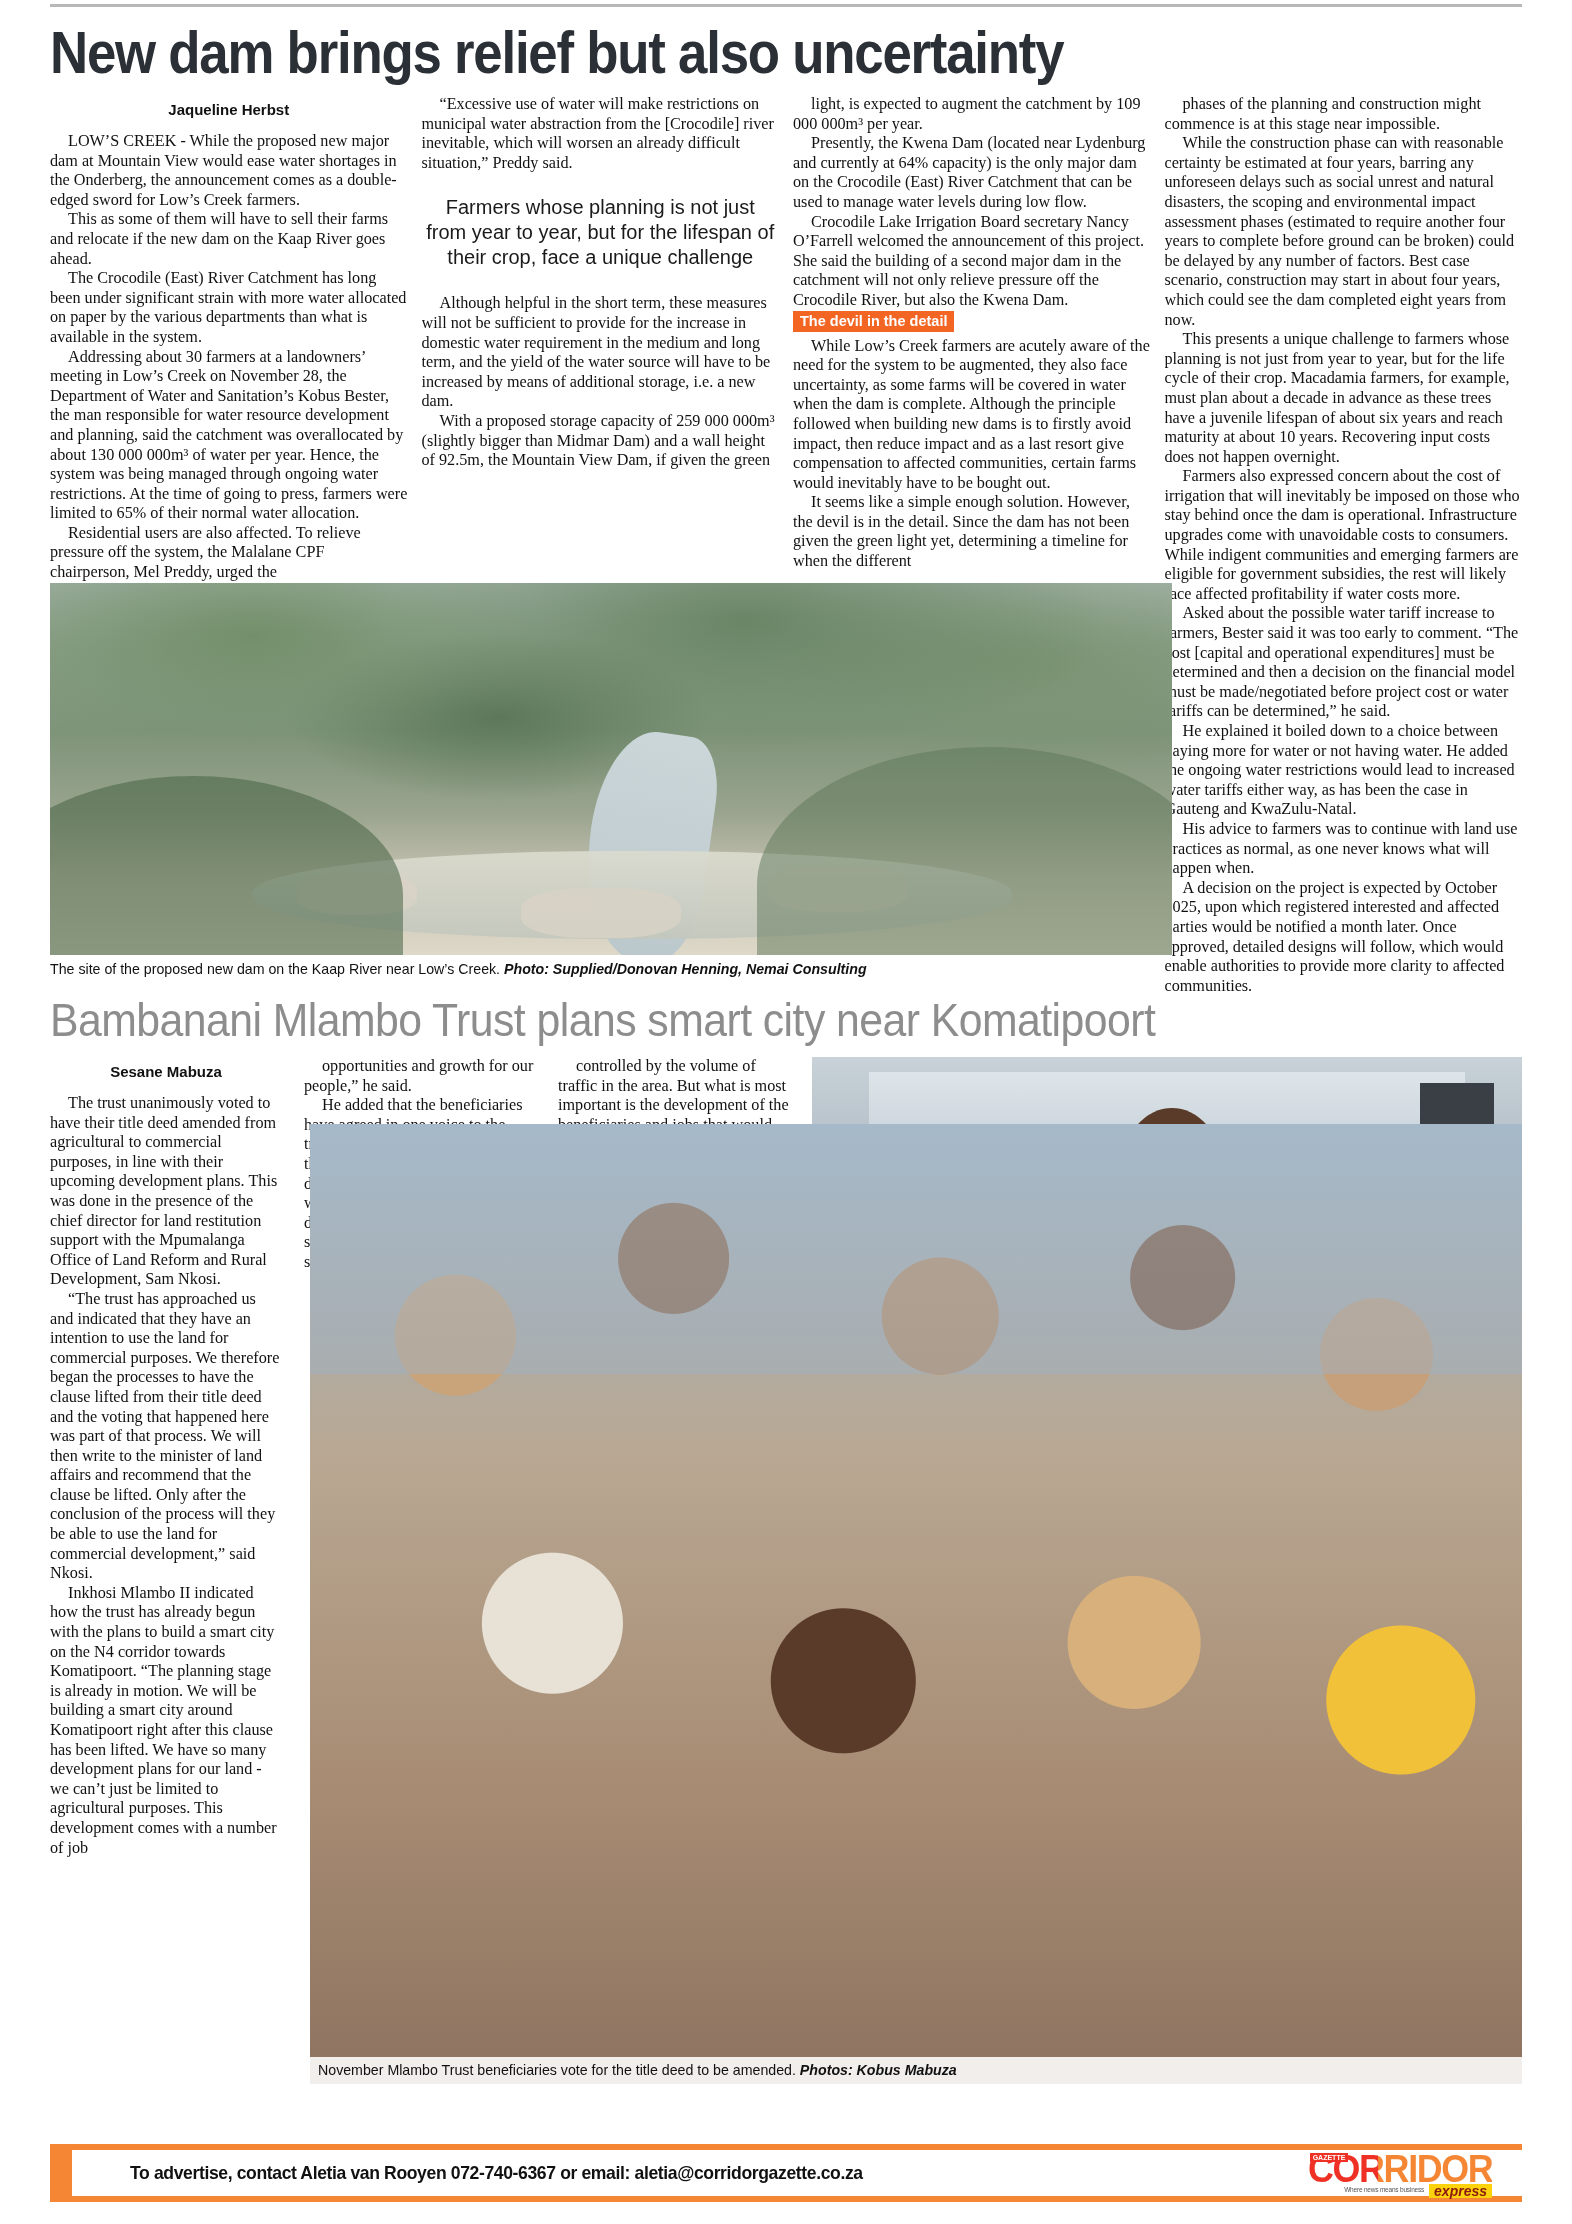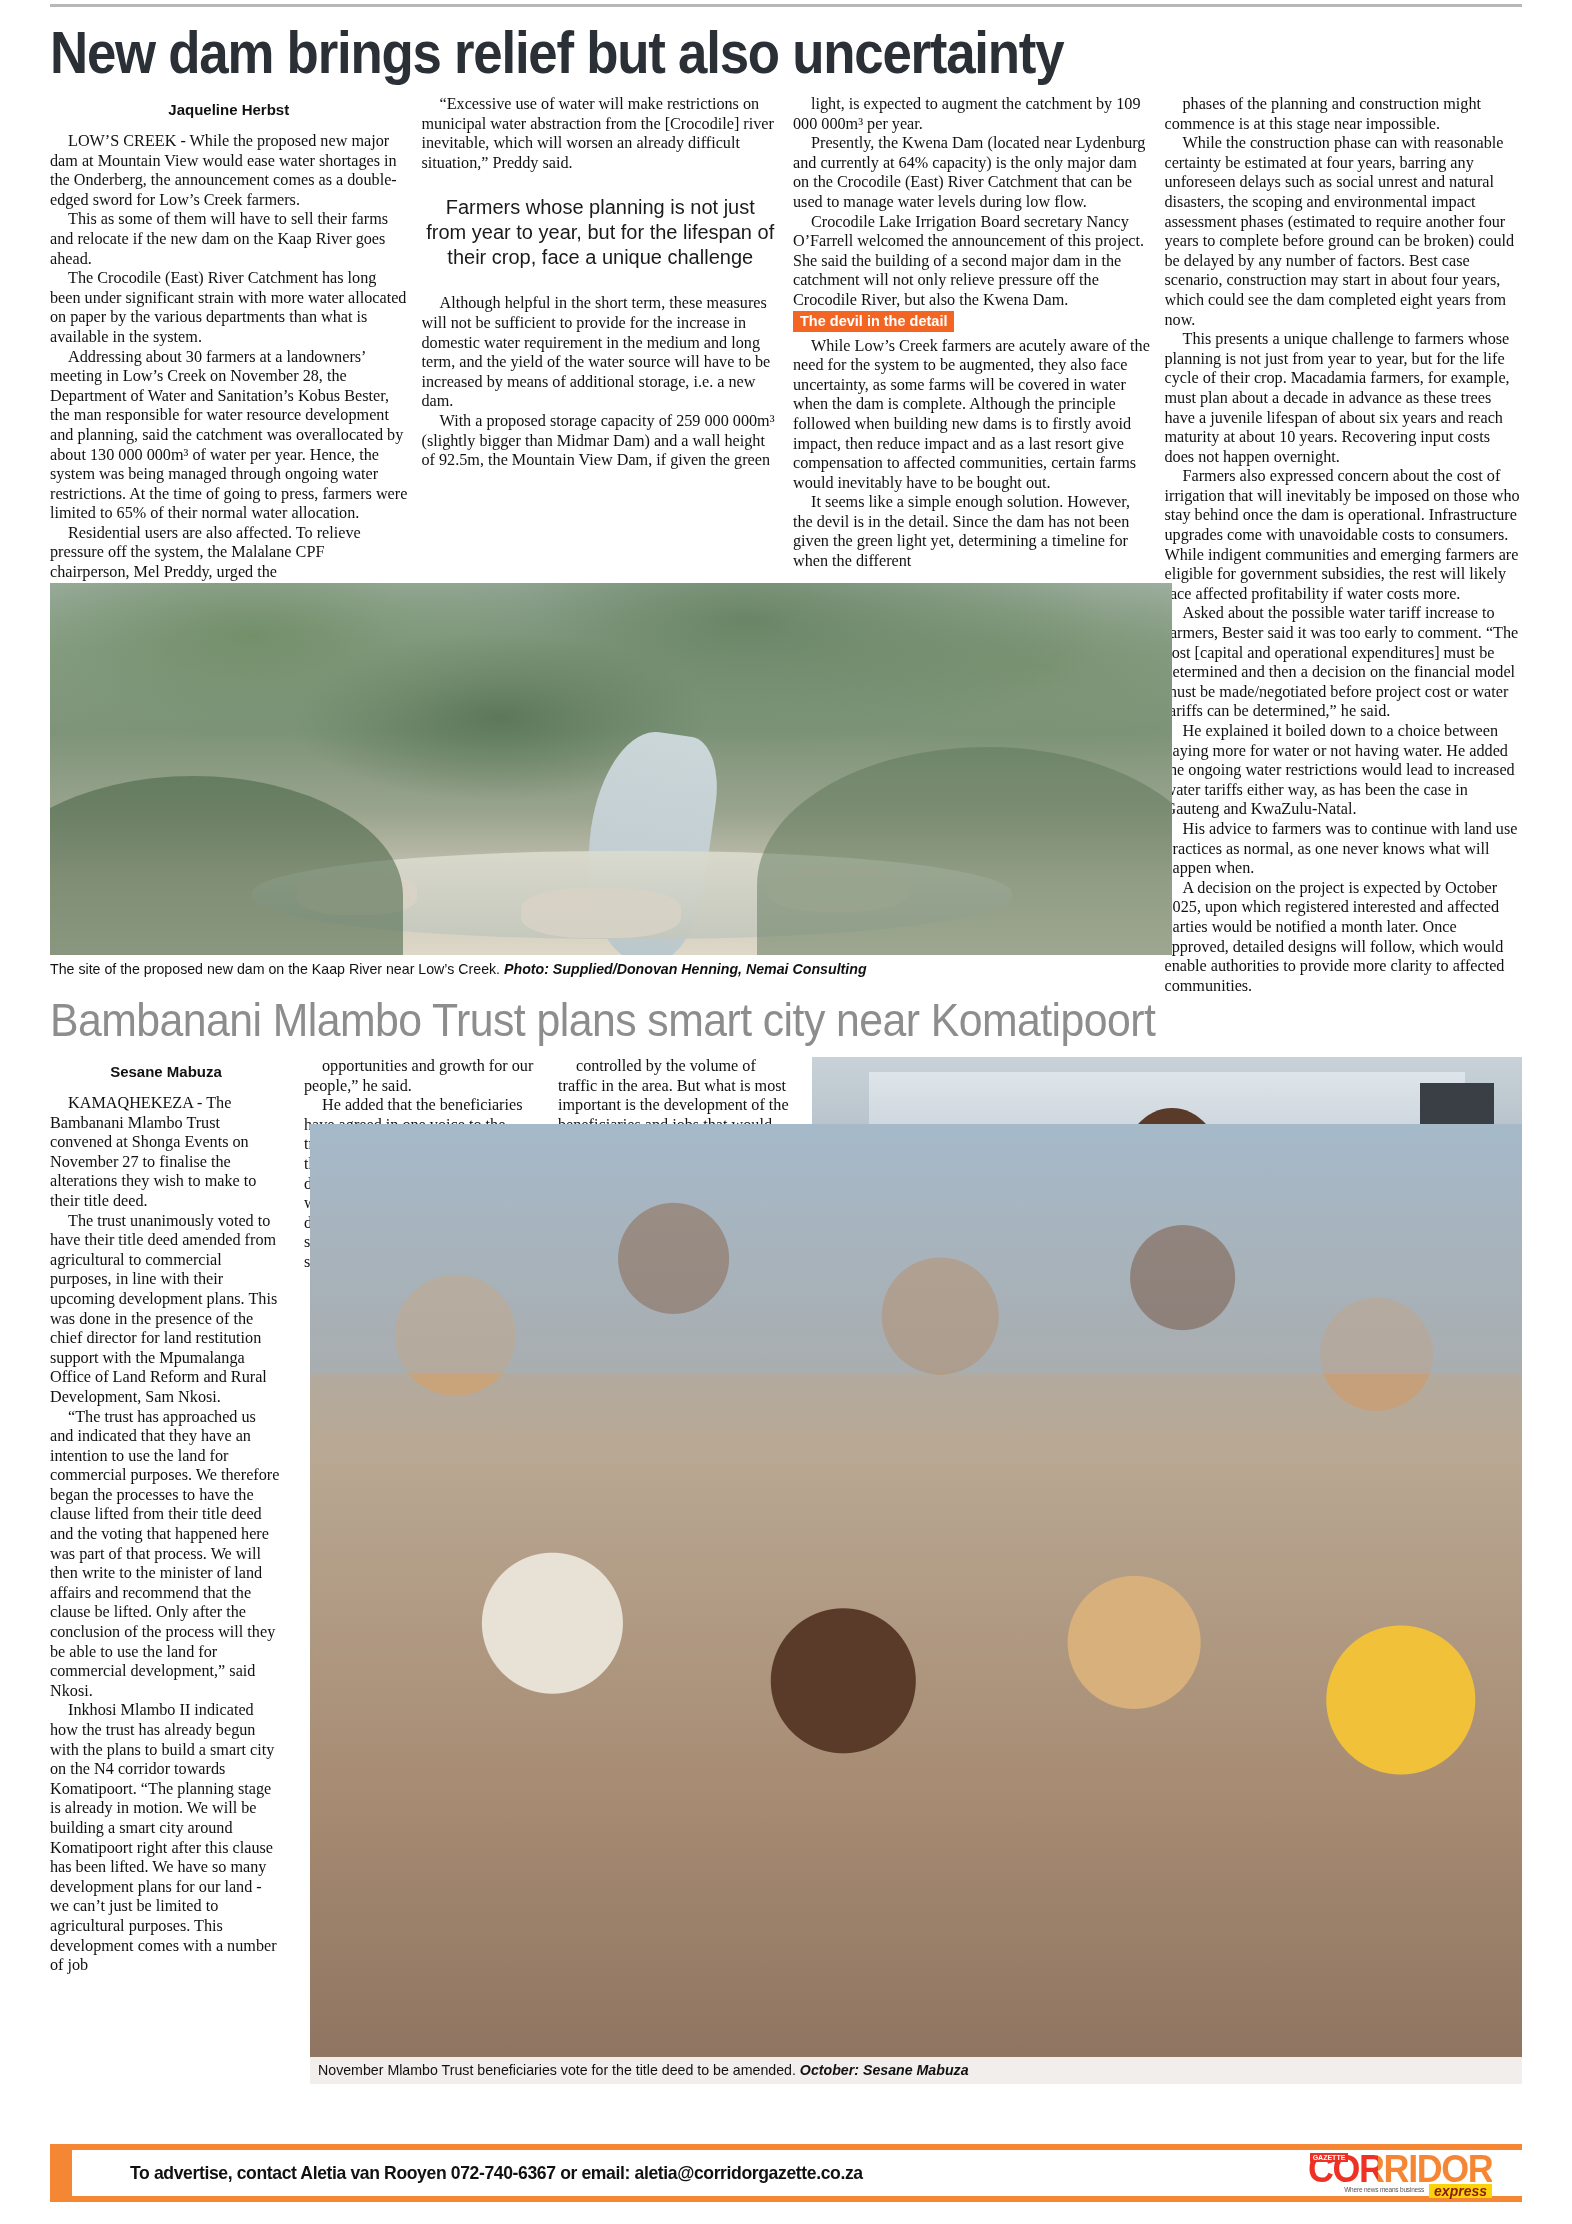--- a/index.html
+++ b/index.html
@@ -247,21 +247,20 @@
       <b>Photo: Supplied/Donovan Henning, Nemai Consulting</b>
     </div>
   </div>
 
   <div style="position:absolute; left:50px; top:975px; width:1472px;">
     <h2 class="headline-2">Bambanani Mlambo Trust plans smart city near Komatipoort</h2>
 
     <div class="a2">
       <div class="col">
         <div class="byline">Sesane Mabuza</div>
-        <p class="body">KAMAQHEKEZA - The Bambanani Mlambo Trust convened at Shonga Events on November 27 to finalise the alterations they wish to make to their title deed.</p>
         <p class="body">The trust unanimously voted to have their title deed amended from agricultural to commercial purposes, in line with their upcoming development plans. This was done in the presence of the chief director for land restitution support with the Mpumalanga Office of Land Reform and Rural Development, Sam Nkosi.</p>
         <p class="body">“The trust has approached us and indicated that they have an intention to use the land for commercial purposes. We therefore began the processes to have the clause lifted from their title deed and the voting that happened here was part of that process. We will then write to the minister of land affairs and recommend that the clause be lifted. Only after the conclusion of the process will they be able to use the land for commercial development,” said Nkosi.</p>
         <p class="body">Inkhosi Mlambo II indicated how the trust has already begun with the plans to build a smart city on the N4 corridor towards Komatipoort. “The planning stage is already in motion. We will be building a smart city around Komatipoort right after this clause has been lifted. We have so many development plans for our land - we can’t just be limited to agricultural purposes. This development comes with a number of job</p>
       </div>
 
       <div class="col">
         <p class="body">opportunities and growth for our people,” he said.</p>
         <p class="body">He added that the beneficiaries have agreed in one voice to the trust’s proposed plans. “I am happy that representatives from the department saw for themselves that we are all in agreement in this decision. The smart city will have so many technological features, such as traffic lights that will be</p>
       </div>
 
@@ -291,21 +290,21 @@
       radial-gradient(circle at 72% 16%, #7a4f32 0 52px, transparent 53px),
       radial-gradient(circle at 88% 24%, #c6a07b 0 56px, transparent 57px),
       radial-gradient(circle at 20% 52%, #e8e2d6 0 70px, transparent 71px),
       radial-gradient(circle at 44% 58%, #5a3a28 0 72px, transparent 73px),
       radial-gradient(circle at 68% 54%, #d8b07c 0 66px, transparent 67px),
       radial-gradient(circle at 90% 60%, #f2c13a 0 74px, transparent 75px),
       linear-gradient(180deg,#9db3c4 0%,#b9a893 34%,#a78b72 70%,#8d7360 100%);"></div>
     <div style="position:absolute;left:0;top:0;width:100%;height:26%;background:linear-gradient(180deg,#aebfcf,#9fb0c0);opacity:.5;"></div>
     <div class="cap-crowd">
       <span>November Mlambo Trust beneficiaries vote for the title deed to be amended.</span>
-      <b>October: Sesane Mabuza</b>
+      <b>Photos: Kobus Mabuza</b>
     </div>
   </div>
 
   <div class="adbar">
     <div class="adbar-inner">
       <div class="adbar-text">To advertise, contact Aletia van Rooyen 072-740-6367 or email: aletia@corridorgazette.co.za</div>
       <div class="adbar-logo">
         <div style="position:relative;">
           <span class="logo-corridor">CORRIDOR</span>
           <span class="logo-badge">GAZETTE</span>

